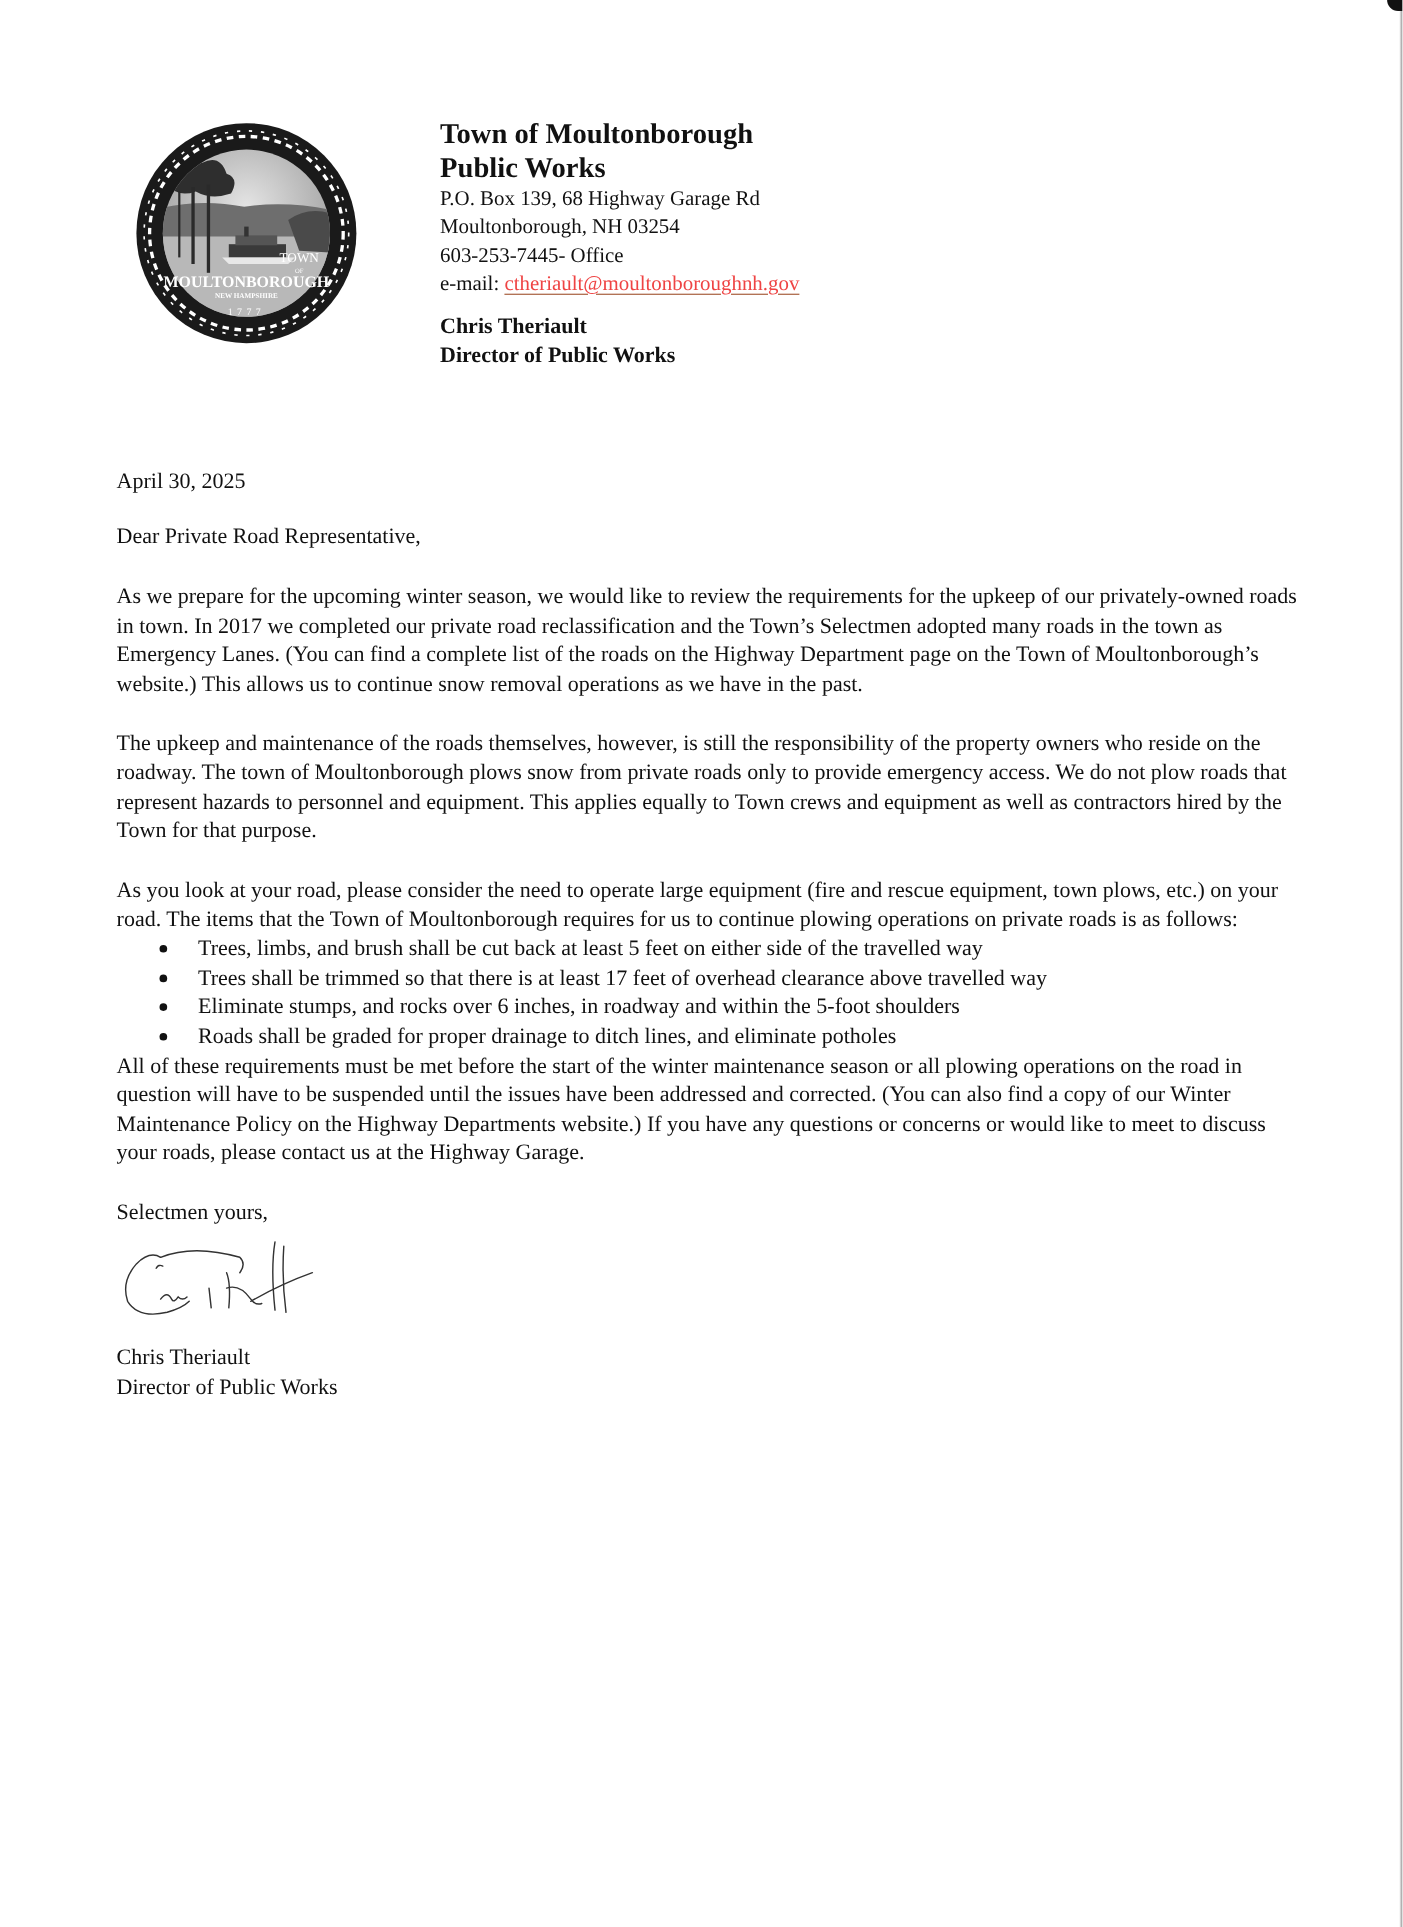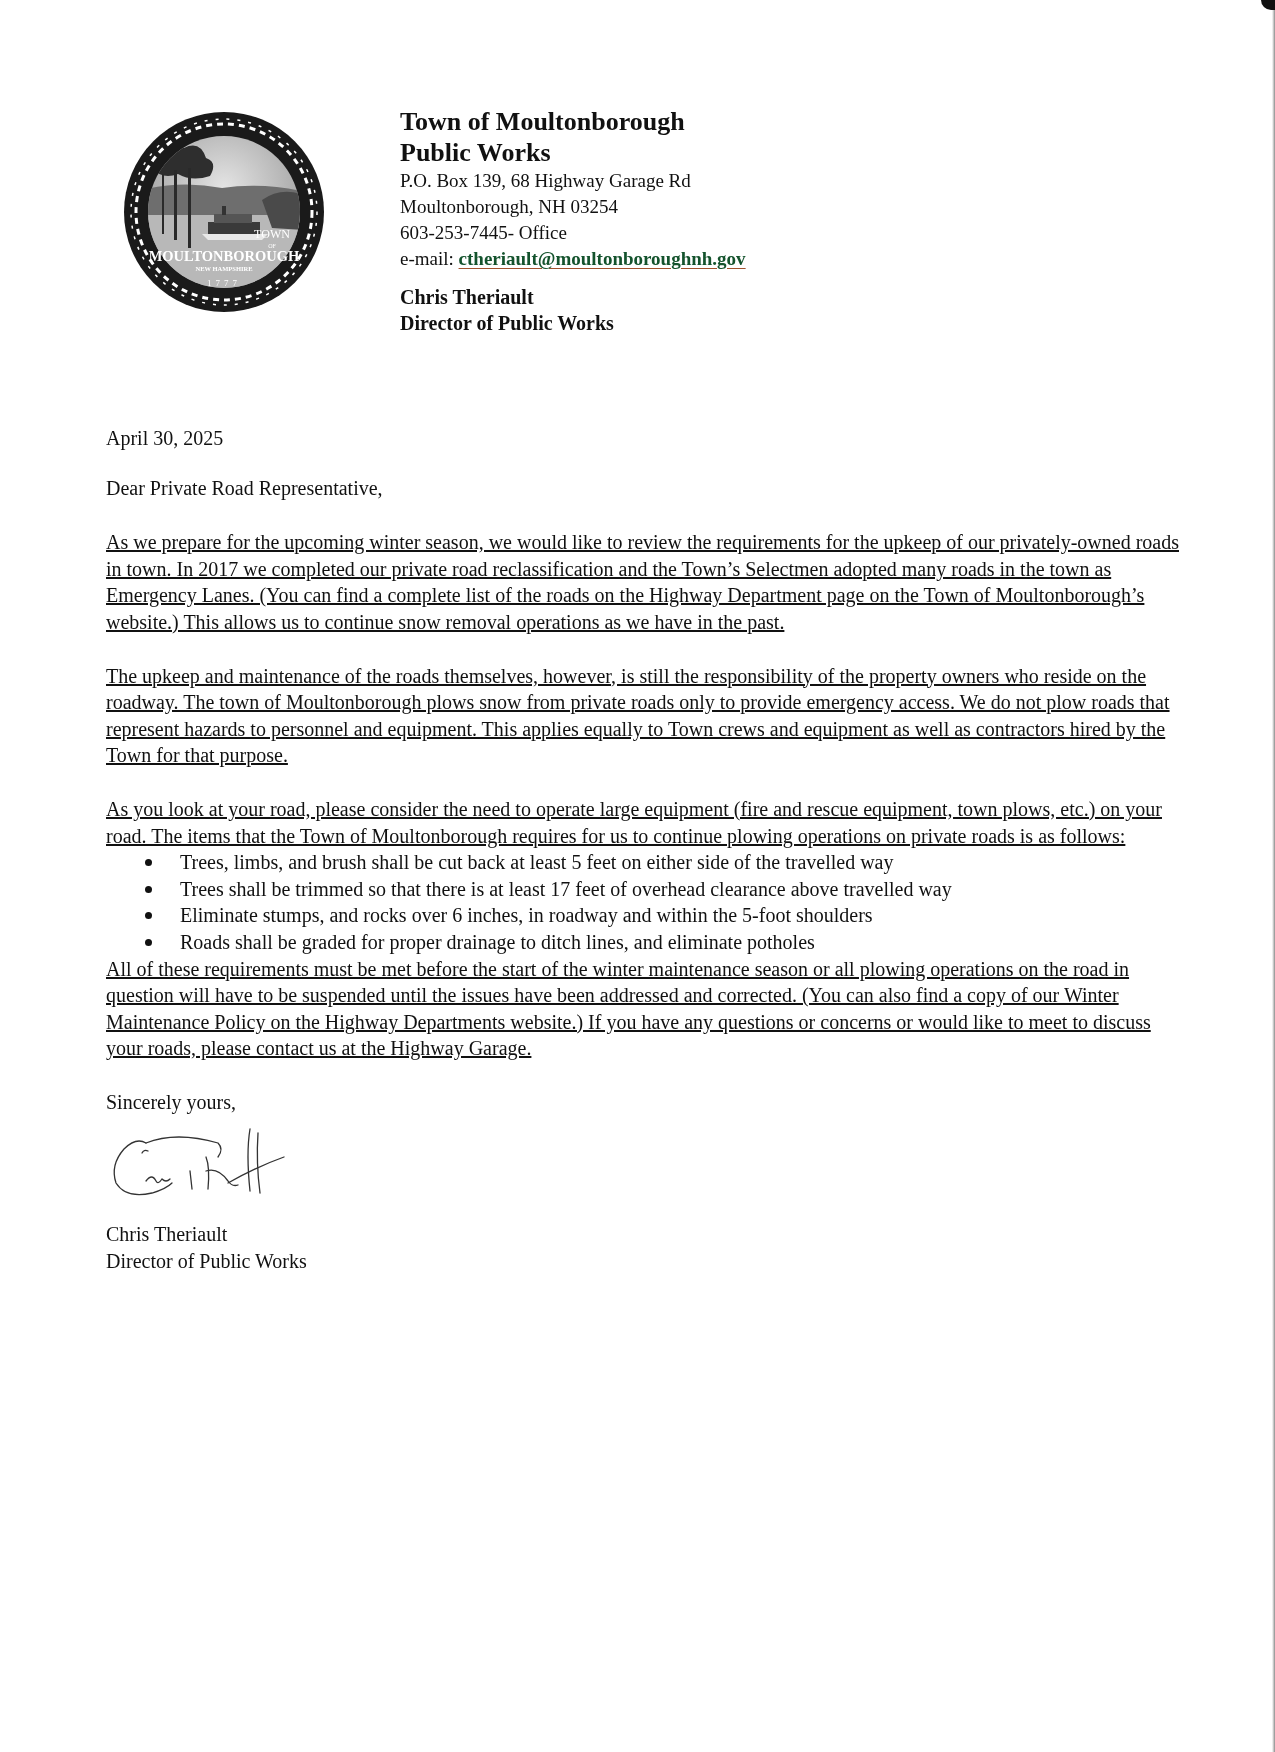--- a/index.html
+++ b/index.html
@@ -51,44 +51,43 @@
     .lh-title {
       font-weight: bold;
       font-size: 26px;
       line-height: 31px;
     }
     .lh-line {
       font-size: 19px;
       line-height: 26px;
     }
     .lh-email-link {
-      color: #14532d;
+      color: #ef4444;
       text-decoration: underline;
       text-decoration-color: #a0522d;
       text-underline-offset: 3px;
-      font-weight: bold;
     }
     .lh-spacer { height: 12px; }
     .lh-sig {
       font-weight: bold;
       font-size: 20px;
       line-height: 26px;
     }
     
     .letter-body {
       position: absolute;
       left: 106px;
       top: 425px;
       width: 1080px;
       font-size: 20px;
       line-height: 26.6px;
     }
     .date { margin: 0 0 23px 0; }
     .salutation { margin: 0 0 28px 0; }
-    .para { margin: 0 0 27px 0; text-decoration: underline; }
+    .para { margin: 0 0 27px 0; }
     .para.tight { margin-bottom: 0; }
     ul.reqs {
       margin: 0;
       padding: 0 0 0 74px;
       list-style: none;
     }
     ul.reqs li {
       position: relative;
       margin: 0;
     }
@@ -180,21 +179,21 @@
   <p class="para">As we prepare for the upcoming winter season, we would like to review the requirements for the upkeep of our privately-owned roads in town.  In 2017 we completed our private road reclassification and the Town’s Selectmen adopted many roads in the town as Emergency Lanes.  (You can find a complete list of the roads on the Highway Department page on the Town of Moultonborough’s website.)  This allows us to continue snow removal operations as we have in the past.</p>
   <p class="para">The upkeep and maintenance of the roads themselves, however, is still the responsibility of the property owners who reside on the roadway.  The town of Moultonborough plows snow from private roads only to provide emergency access.  We do not plow roads that represent hazards to personnel and equipment.  This applies equally to Town crews and equipment as well as contractors hired by the Town for that purpose.</p>
   <p class="para tight">As you look at your road, please consider the need to operate large equipment (fire and rescue equipment, town plows, etc.) on your road.  The items that the Town of Moultonborough requires for us to continue plowing operations on private roads is as follows:</p>
   <ul class="reqs">
     <li>Trees, limbs, and brush shall be cut back at least 5 feet on either side of the travelled way</li>
     <li>Trees shall be trimmed so that there is at least 17 feet of overhead clearance above travelled way</li>
     <li>Eliminate stumps, and rocks over 6 inches, in roadway and within the 5-foot shoulders</li>
     <li>Roads shall be graded for proper drainage to ditch lines, and eliminate potholes</li>
   </ul>
   <p class="para">All of these requirements must be met before the start of the winter maintenance season or all plowing operations on the road in question will have to be suspended until the issues have been addressed and corrected.  (You can also find a copy of our Winter Maintenance Policy on the Highway Departments website.)  If you have any questions or concerns or would like to meet to discuss your roads, please contact us at the Highway Garage.</p>
-  <p class="closing">Sincerely yours,</p>
+  <p class="closing">Selectmen yours,</p>
   <div class="signature-wrap">
     <svg width="190" height="88" viewBox="0 0 190 88">
       <g fill="none" stroke="#333" stroke-width="1.3" stroke-linecap="round">
         <path d="M40 20 Q30 14 18 26 Q4 42 10 60 Q20 76 46 70 Q60 66 66 60"></path>
         <path d="M40 20 Q70 8 112 20 Q118 26 112 34"></path>
         <path d="M36 30 Q38 26 42 28"></path>
         <path d="M40 58 Q46 50 50 58 Q52 62 56 56 Q60 60 64 56"></path>
         <path d="M84 48 L86 66"></path>
         <path d="M100 34 Q104 44 102 66"></path>
         <path d="M100 48 Q112 44 122 58 Q126 64 132 62"></path>

